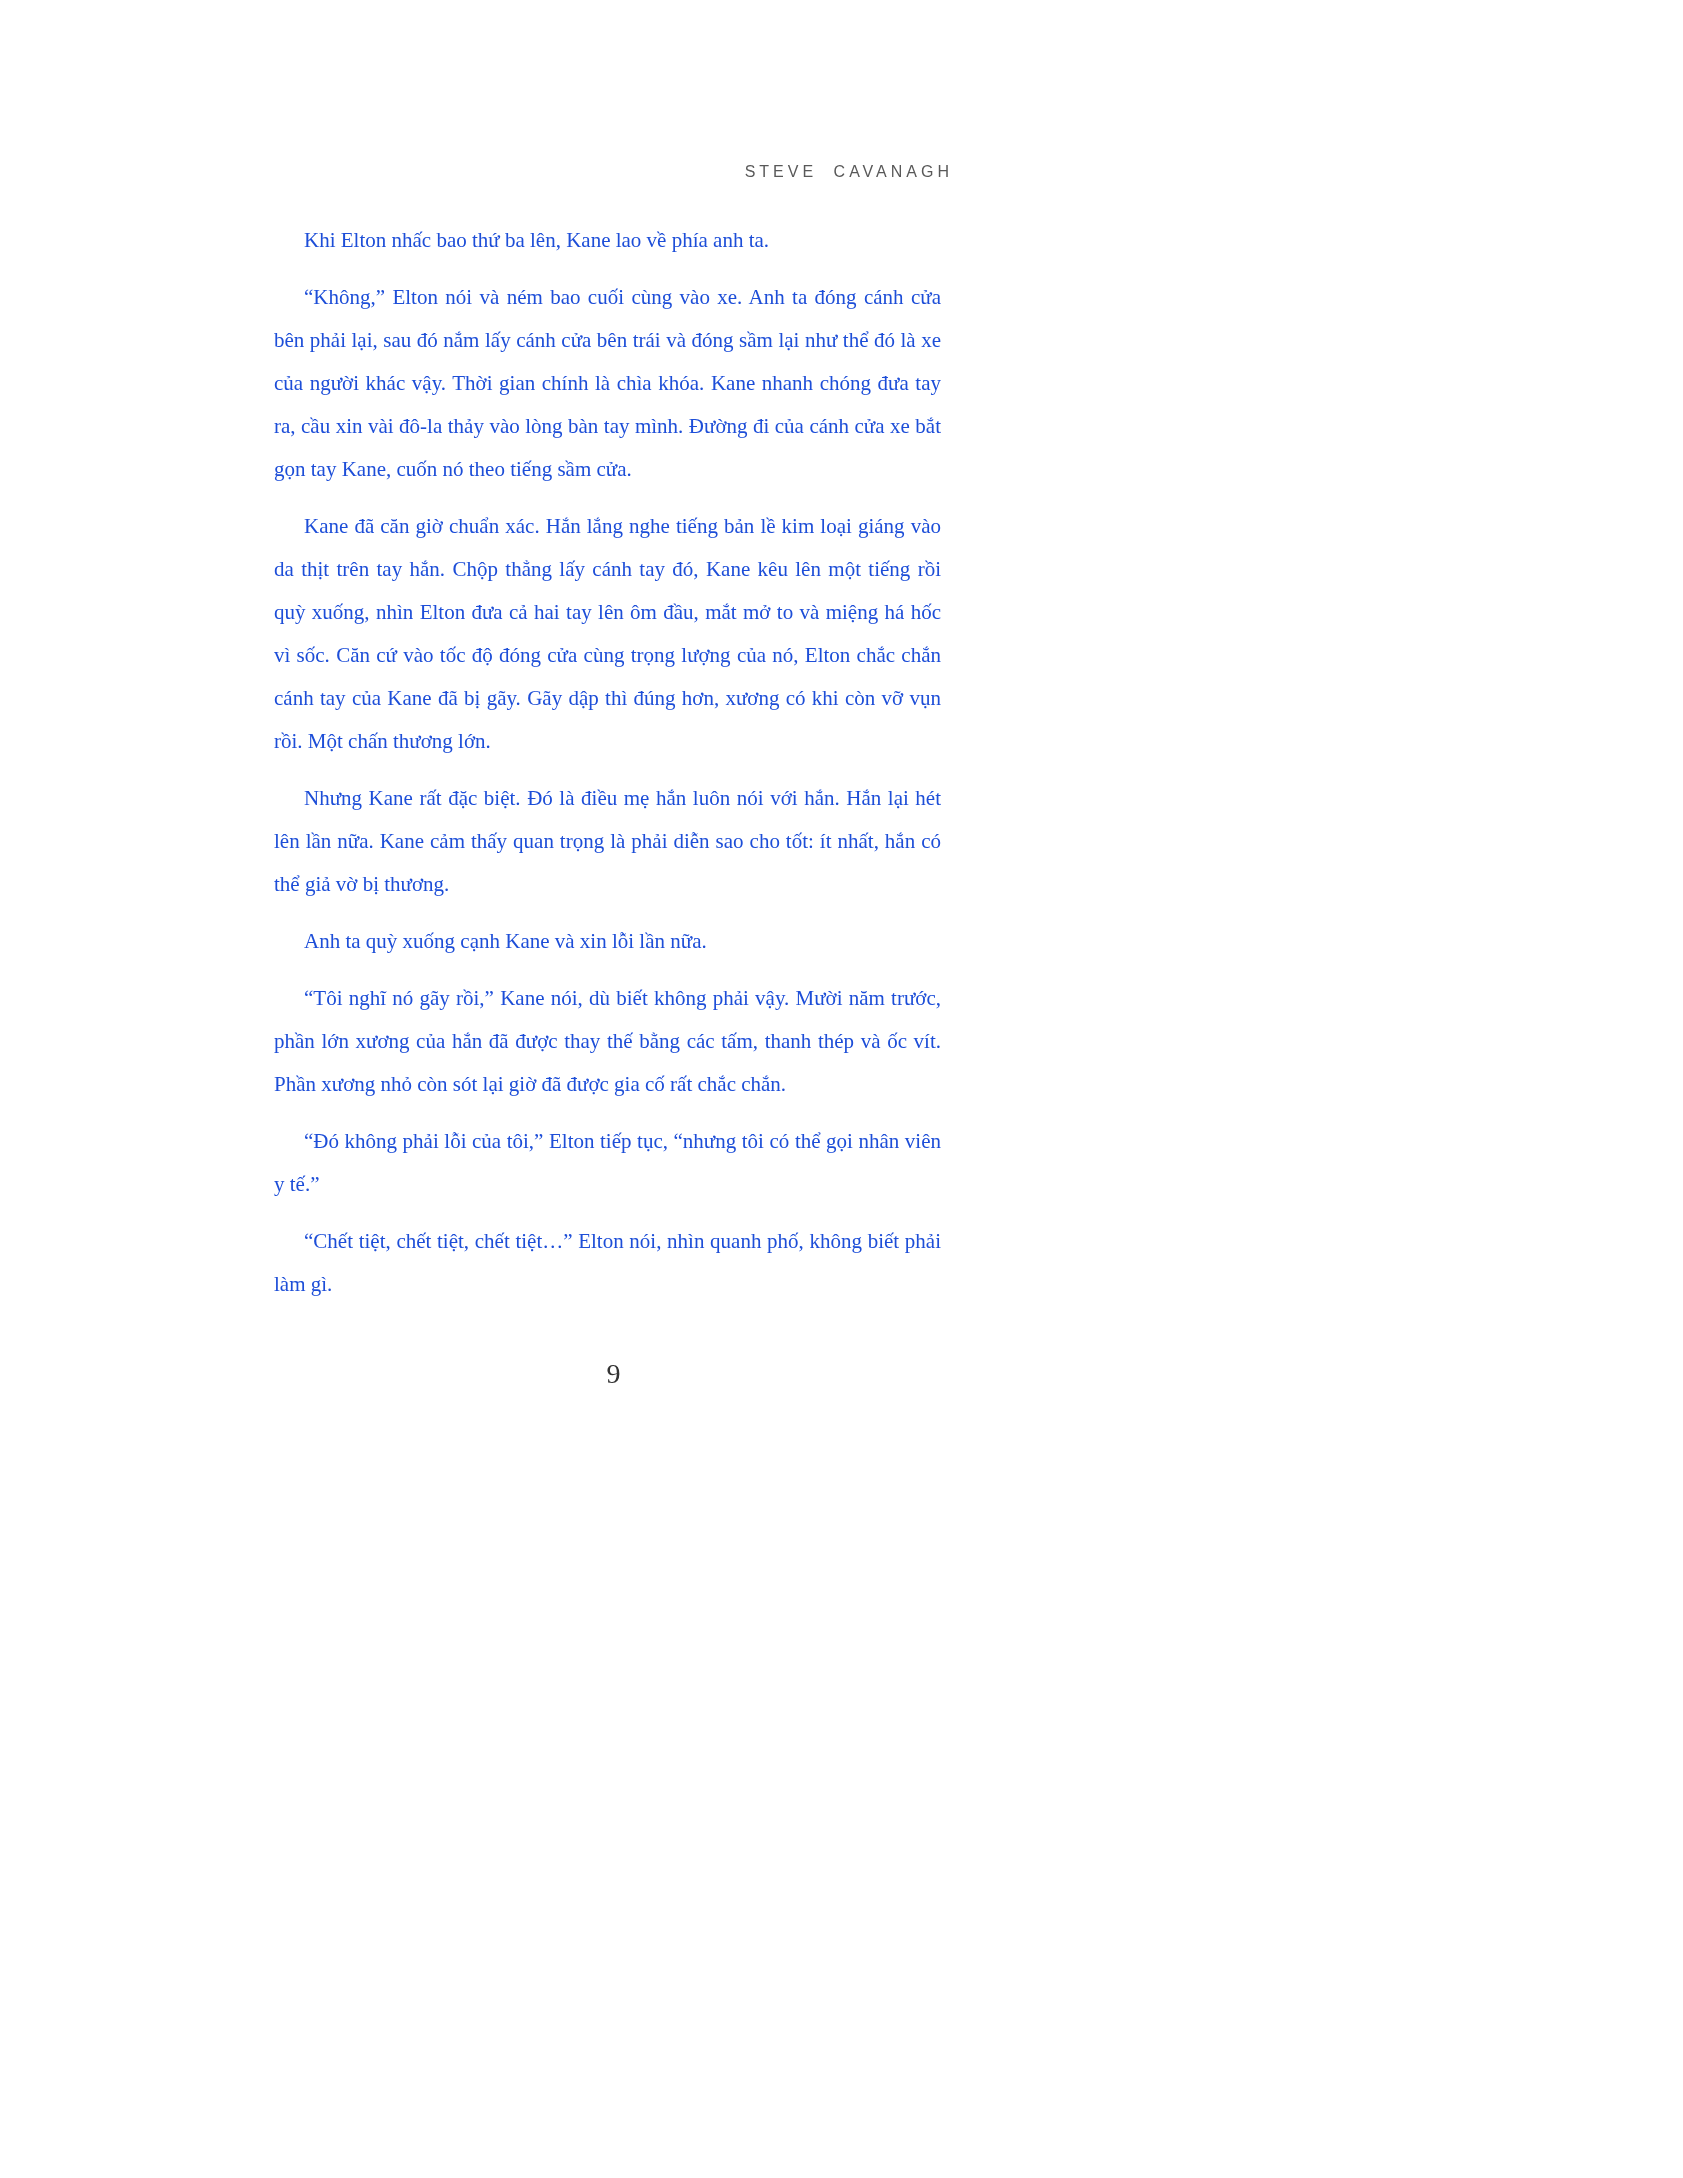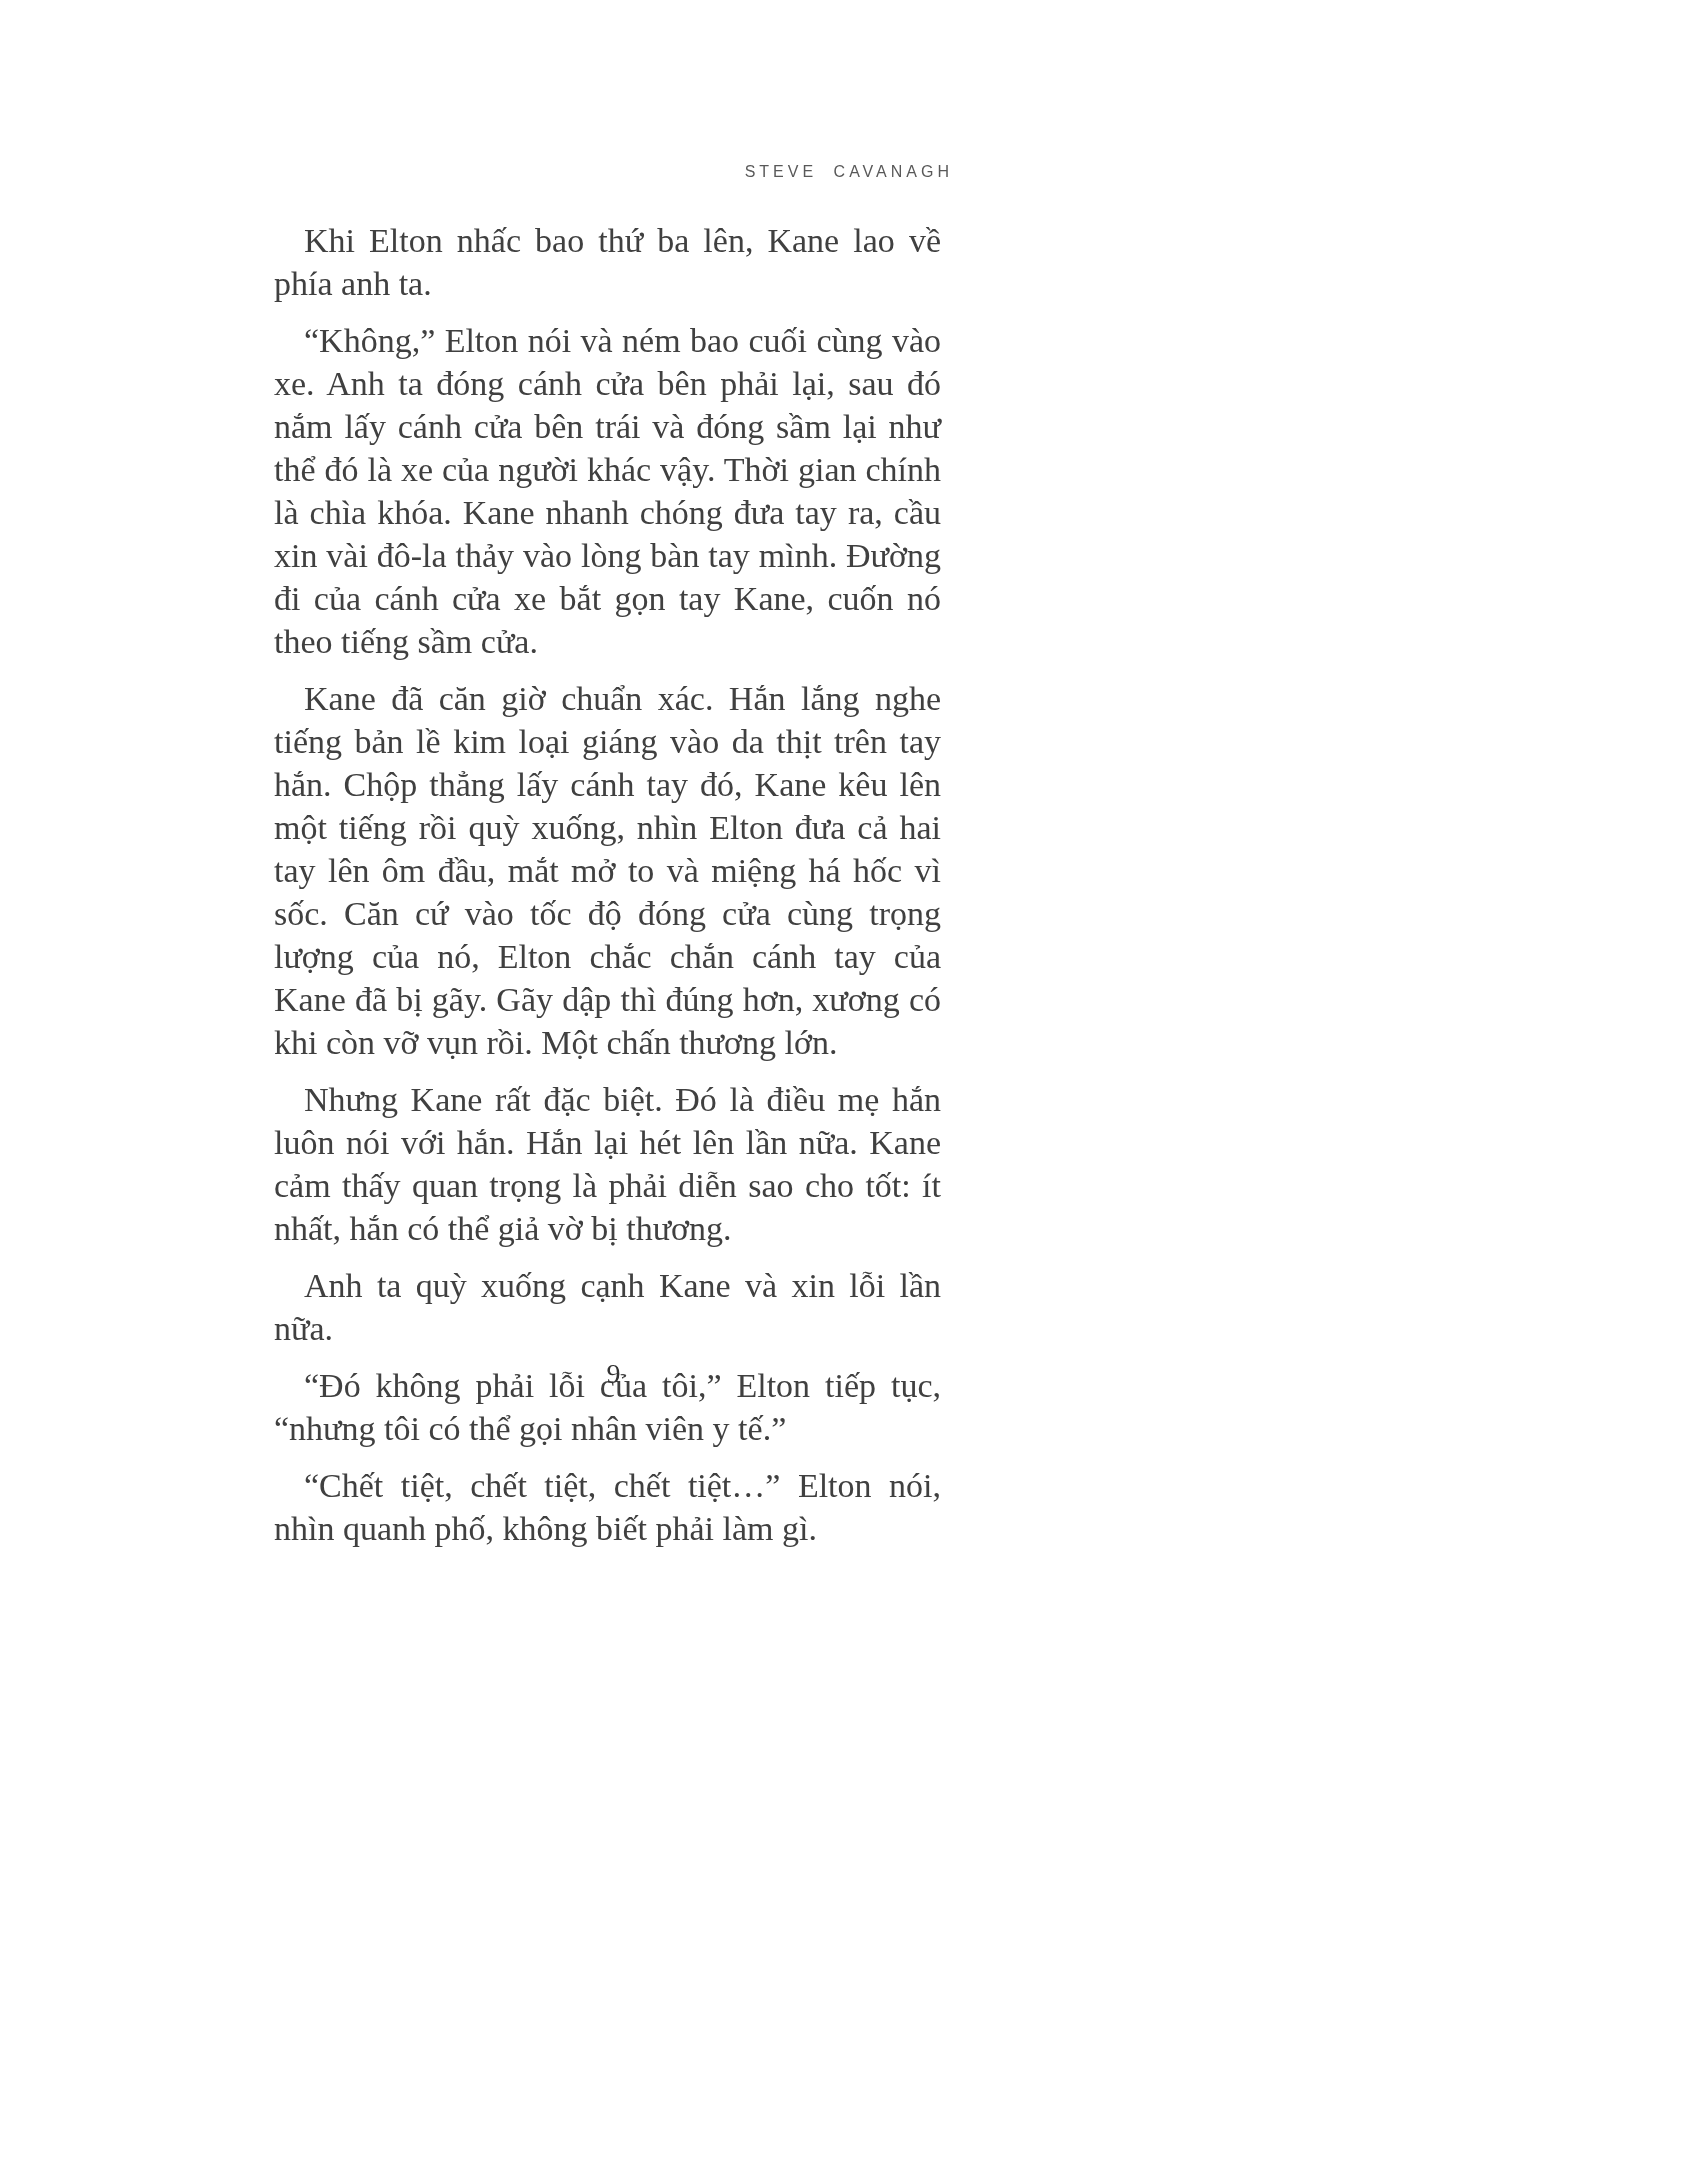--- a/index.html
+++ b/index.html
@@ -25,26 +25,26 @@
       font-family: "Liberation Sans", sans-serif;
       font-size: 16px;
       font-weight: 400;
       letter-spacing: 4px;
       color: #595959;
       text-align: right;
       margin-bottom: 38px;
       word-spacing: 8px;
     }
     .body-text p {
-      font-size: 34px;
+      font-size: 21px;
       line-height: 43px;
       text-align: justify;
       text-indent: 30px;
       margin: 0 12px 14px 0;
-      color: #404040;
+      color: #1d4ed8;
     }
     .page-number {
       position: absolute;
       left: 274px;
       width: 679px;
       top: 1358px;
       text-align: center;
       font-size: 28px;
       color: #333333;
       font-family: "Liberation Serif", serif;
@@ -63,20 +63,21 @@
 
       <p>“Không,” Elton nói và ném bao cuối cùng vào xe. Anh ta đóng cánh cửa bên phải lại, sau đó nắm lấy cánh cửa bên trái và đóng sầm lại như thể đó là xe của người khác vậy. Thời gian chính là chìa khóa. Kane nhanh chóng đưa tay ra, cầu xin vài đô-la thảy vào lòng bàn tay mình. Đường đi của cánh cửa xe bắt gọn tay Kane, cuốn nó theo tiếng sầm cửa.</p>
 
       <p>Kane đã căn giờ chuẩn xác. Hắn lắng nghe tiếng bản lề kim loại giáng vào da thịt trên tay hắn. Chộp thẳng lấy cánh tay đó, Kane kêu lên một tiếng rồi quỳ xuống, nhìn Elton đưa cả hai tay lên ôm đầu, mắt mở to và miệng há hốc vì sốc. Căn cứ vào tốc độ đóng cửa cùng trọng lượng của nó, Elton chắc chắn cánh tay của Kane đã bị gãy. Gãy dập thì đúng hơn, xương có khi còn vỡ vụn rồi. Một chấn thương lớn.</p>
 
       <p>Nhưng Kane rất đặc biệt. Đó là điều mẹ hắn luôn nói với hắn. Hắn lại hét lên lần nữa. Kane cảm thấy quan trọng là phải diễn sao cho tốt: ít nhất, hắn có thể giả vờ bị thương.</p>
 
 
       <p>Anh ta quỳ xuống cạnh Kane và xin lỗi lần nữa.</p>
 
+      <p>“Tôi nghĩ nó gãy rồi,” Kane nói, dù biết không phải vậy. Mười năm trước, phần lớn xương của hắn đã được thay thế bằng các tấm, thanh thép và ốc vít. Phần xương nhỏ còn sót lại giờ đã được gia cố rất chắc chắn.</p>
 
       <p>“Đó không phải lỗi của tôi,” Elton tiếp tục, “nhưng tôi có thể gọi nhân viên y tế.”</p>
 
       <p>“Chết tiệt, chết tiệt, chết tiệt…” Elton nói, nhìn quanh phố, không biết phải làm gì.</p>
     </div>
 </div>
 
 <div class="page-number">9</div>
 
 

